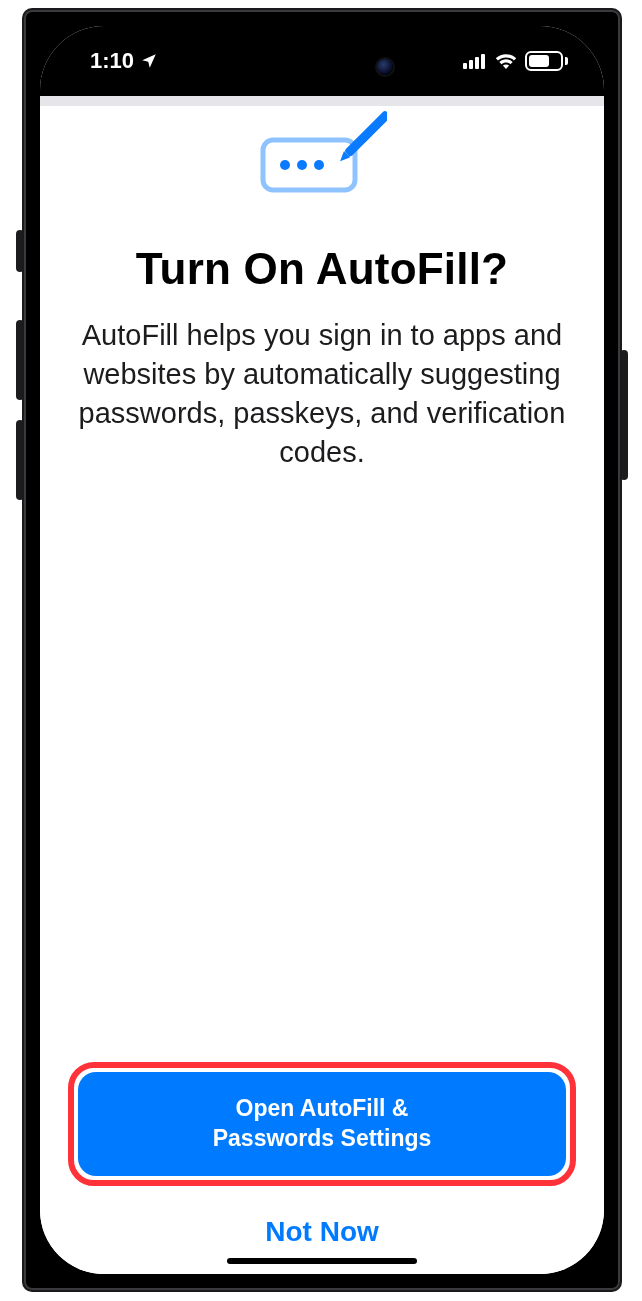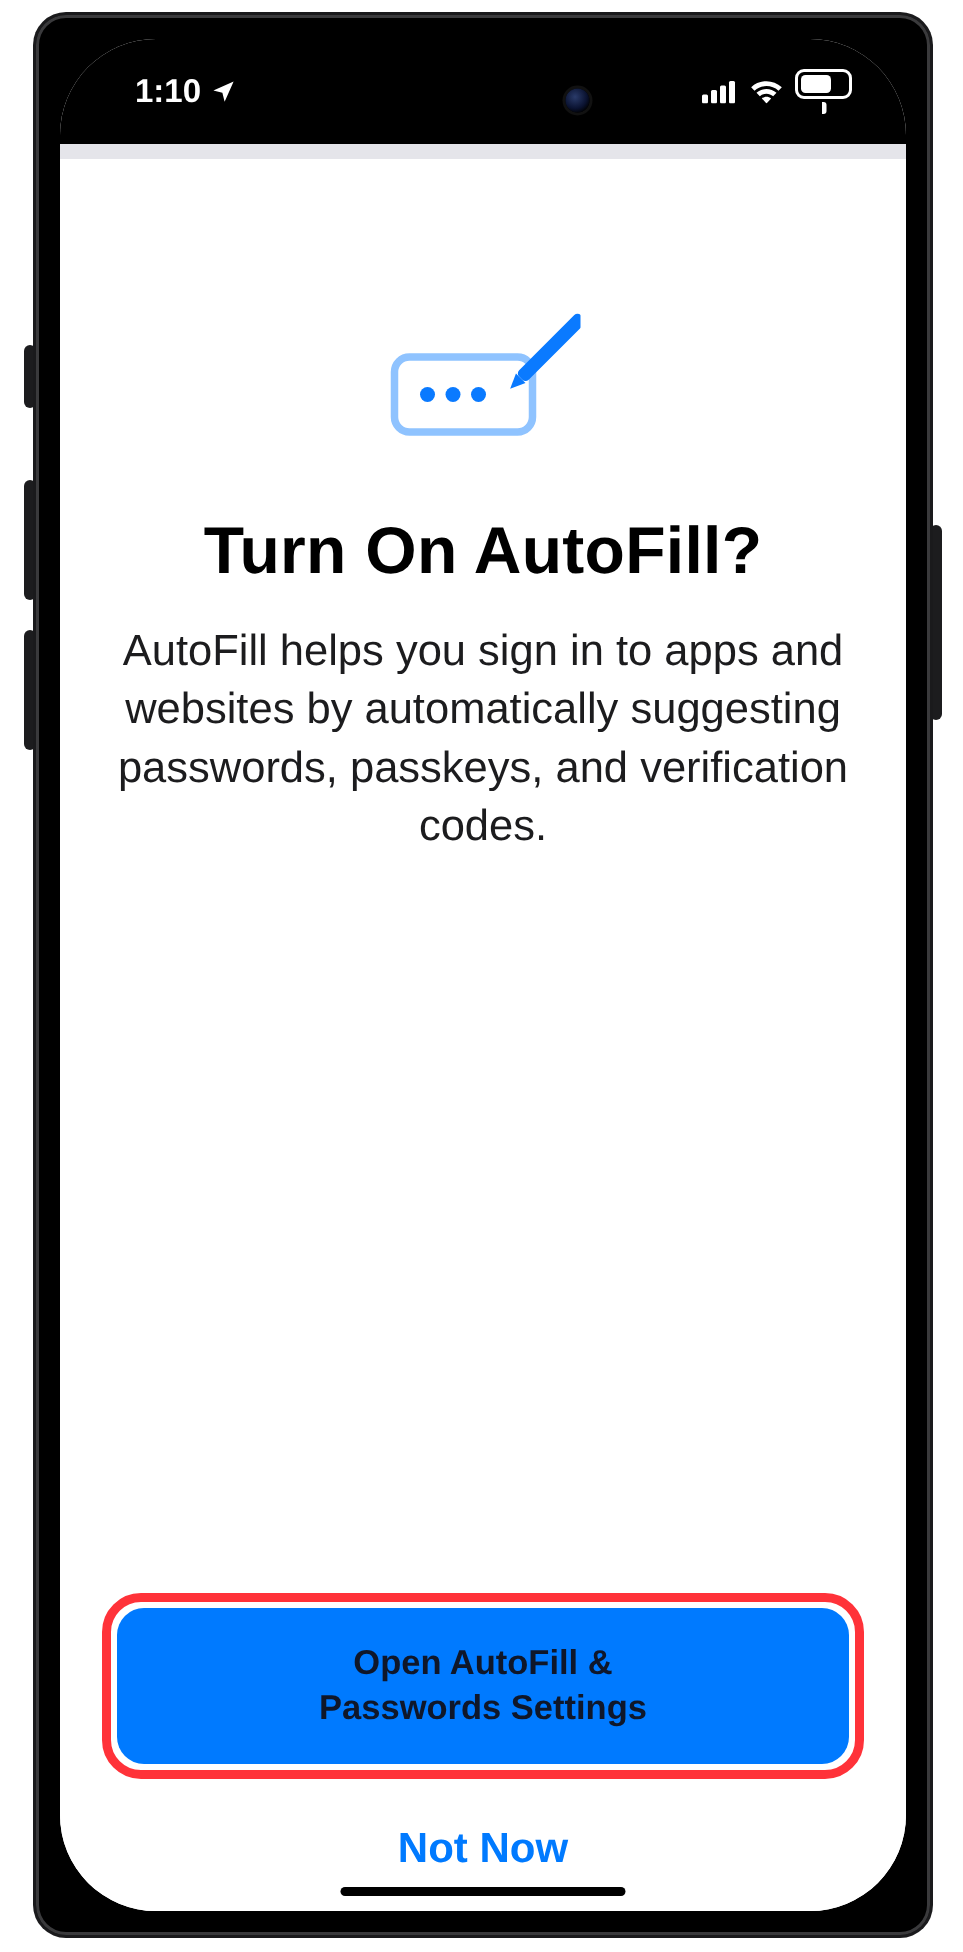--- a/index.html
+++ b/index.html
@@ -10,21 +10,21 @@
     height: 1301px;
     position: relative;
   }
   .phone-frame {
     position: absolute;
     top: 10px;
     left: 24px;
     width: 596px;
     height: 1280px;
     background: #000;
-    border-radius: 20px;
+    border-radius: 8px;
     padding: 16px;
     box-shadow: inset 0 0 0 2px #3a3a3c, 0 0 0 2px #1a1a1c;
   }
   .side-buttons-left .btn, .side-buttons-right .btn {
     position: absolute;
     background: #1c1c1e;
     border-radius: 4px;
   }
   .side-buttons-left .sw { left: 16px; top: 230px; width: 8px; height: 42px; }
   .side-buttons-left .vu { left: 16px; top: 320px; width: 8px; height: 80px; }
@@ -82,21 +82,20 @@
   .status-right {
     display: flex;
     align-items: center;
     gap: 8px;
   }
   .status-right svg { display: block; }
   .battery-box {
     display: flex;
     align-items: center;
     gap: 2px;
-    flex-direction: column;
   }
   .battery-body {
     width: 38px; height: 20px;
     border: 2px solid #fff;
     border-radius: 6px;
     position: relative;
     display: flex;
     align-items: center;
     justify-content: center;
   }
@@ -126,21 +125,20 @@
   .sheet {
     flex: 1;
     background: #fff;
     border-radius: 16px 16px 0 0;
     display: flex;
     flex-direction: column;
     padding: 0 28px;
     position: relative;
   }
   .hero {
-    padding-top: 98px;
     display: flex;
     flex-direction: column;
     align-items: center;
     text-align: center;
   }
   .hero-icon { margin-bottom: 44px; }
   .hero-title {
     font-size: 44px;
     font-weight: 700;
     letter-spacing: 0.2px;
@@ -154,21 +152,21 @@
     font-weight: 400;
     padding: 0 6px;
   }
   .spacer { flex: 1; }
   .actions {
     padding-bottom: 20px;
   }
   .primary-btn {
     width: 100%;
     background: #007aff;
-    color: #0f172a;
+    color: #ffffff;
     border: none;
     border-radius: 18px;
     padding: 22px 10px;
     font-size: 23px;
     font-weight: 600;
     line-height: 1.3;
     cursor: pointer;
     white-space: pre-line;
     text-align: center;
   }

